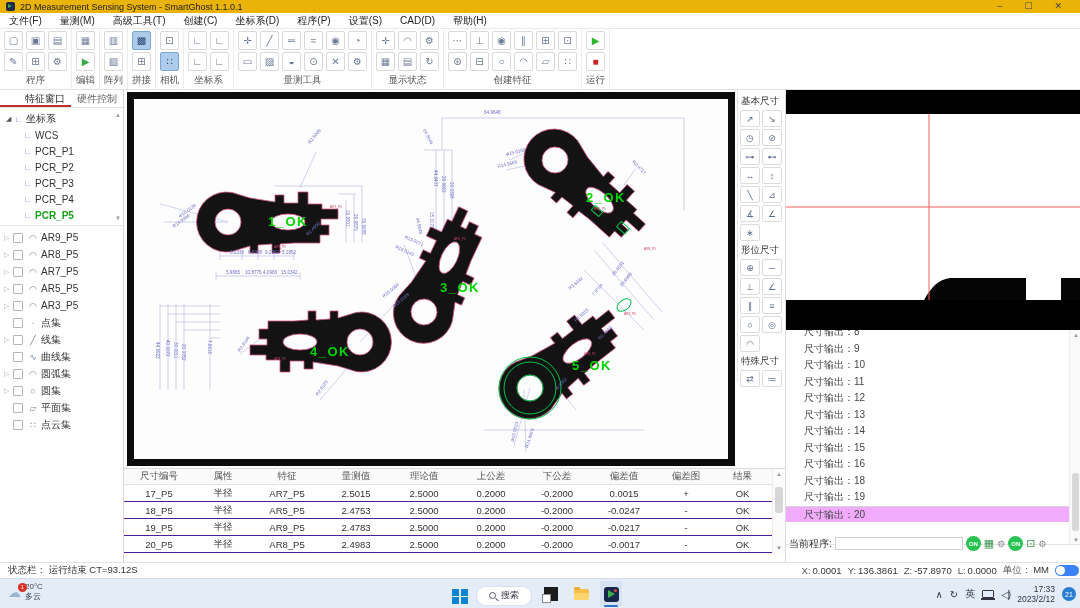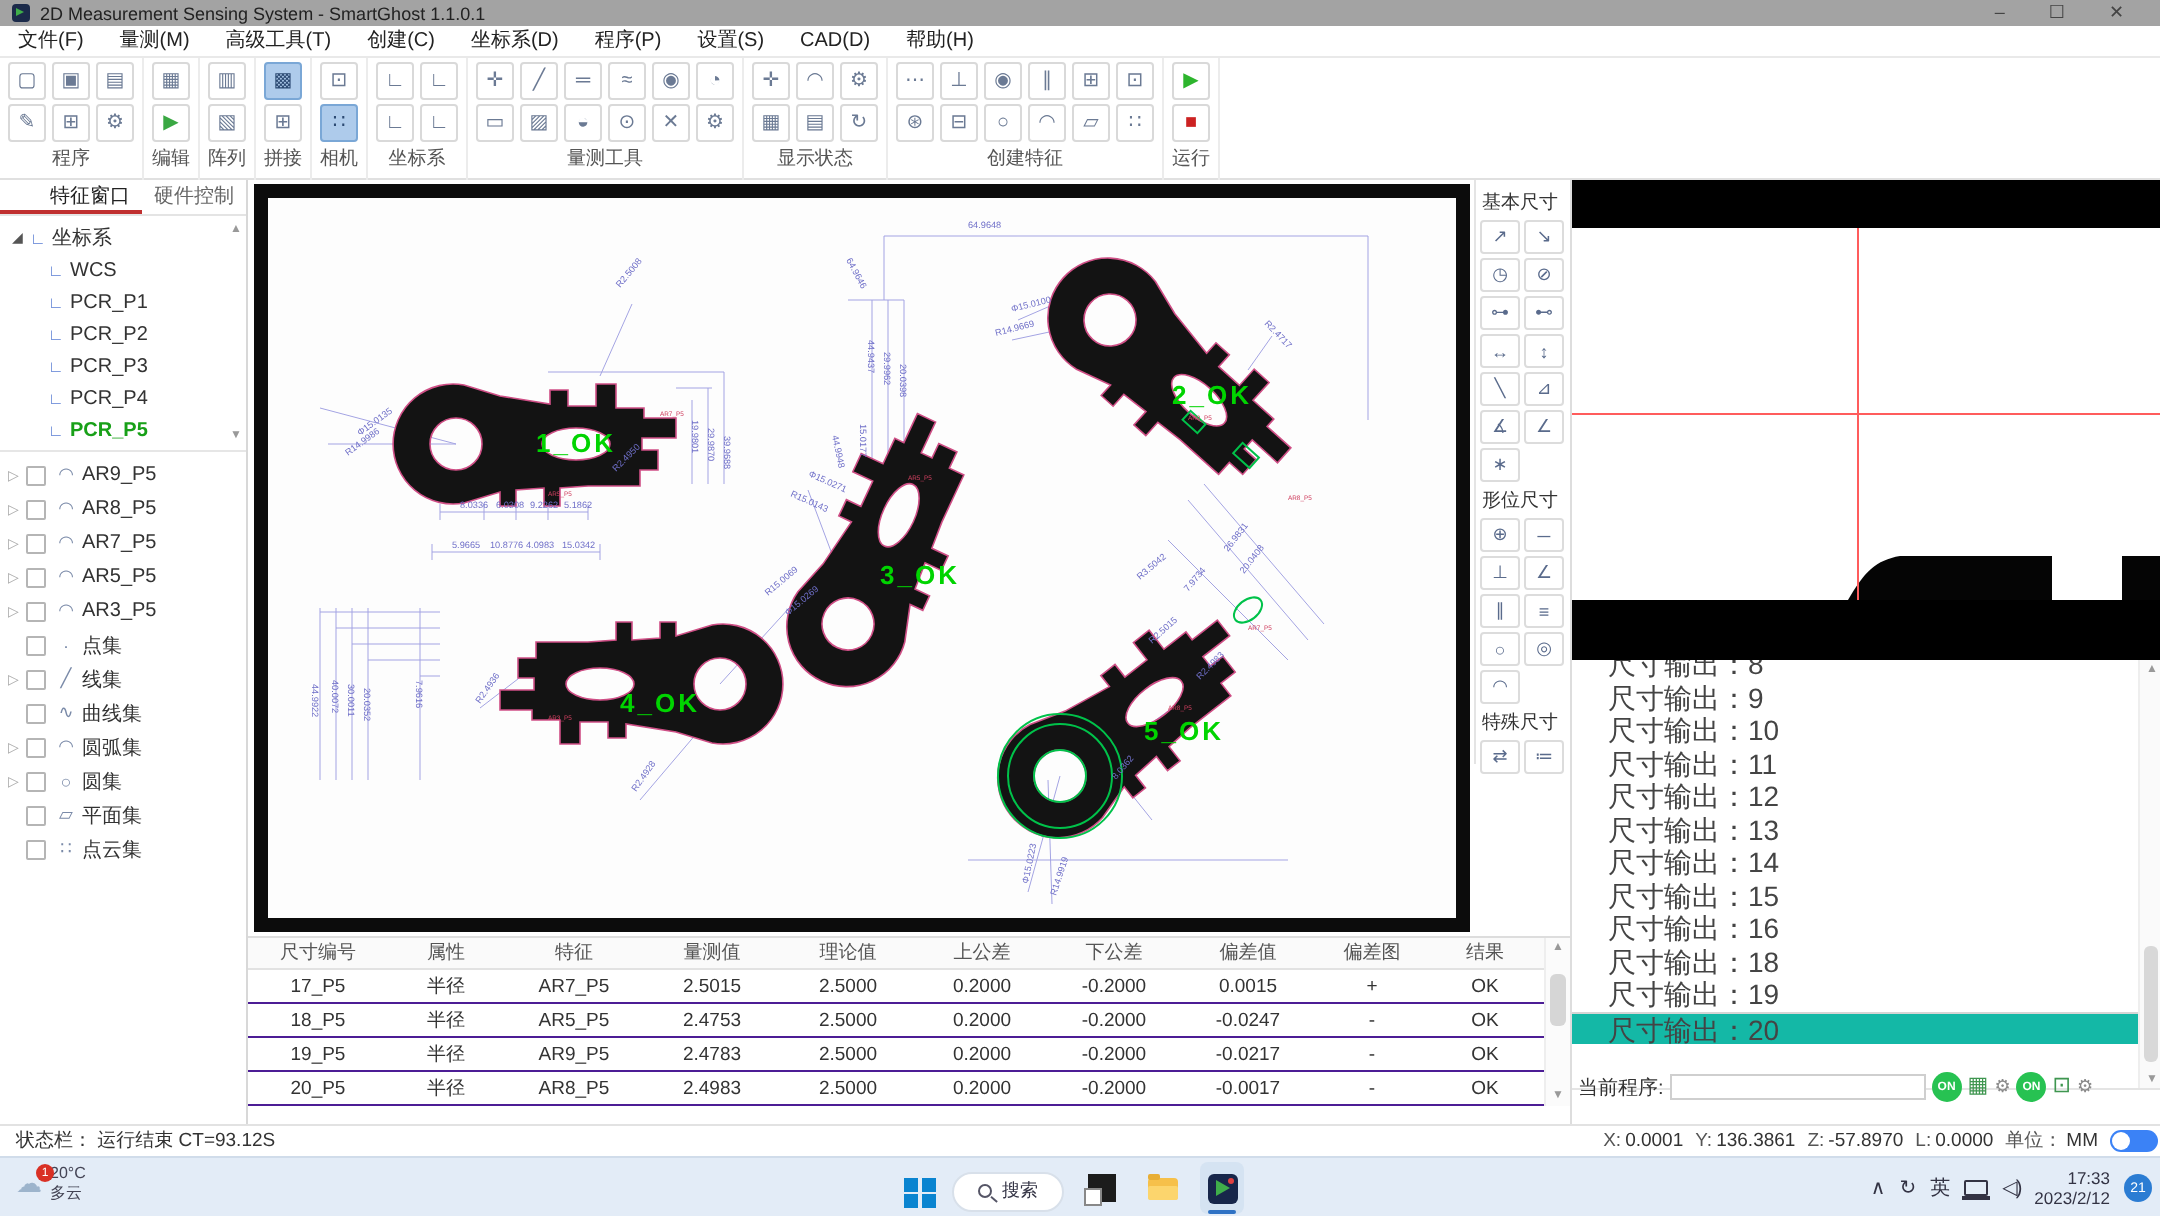--- a/index.html
+++ b/index.html
@@ -1,21 +1,21 @@
 <!DOCTYPE html>
 <html><head>
 <meta charset="utf-8">
 <style>
   * { box-sizing: border-box; margin: 0; padding: 0; }
   html,body { width:1080px; height:608px; overflow:hidden; }
   body { font-family:"Liberation Sans","DejaVu Sans",sans-serif; background:#fff; color:#333; }
   .screen { position:relative; width:1080px; height:608px; background:#fff; }
 
   
-  .titlebar { position:absolute; left:0; top:0; width:1080px; height:13px; background:#a3a3a3; display:flex; align-items:center; padding:0 6px; }
+  .titlebar { position:absolute; left:0; top:0; width:1080px; height:13px; background:#eab308; display:flex; align-items:center; padding:0 6px; }
   .app-ico { width:9px; height:9px; border-radius:2px; background:#1b2a4a; position:relative; margin-right:5px; }
   .app-ico:after { content:""; position:absolute; left:2px; top:2px; border-left:4px solid #3fae4a; border-top:2.5px solid transparent; border-bottom:2.5px solid transparent; }
   .title-text { font-size:9px; color:#222; }
   .win-controls { margin-left:auto; display:flex; gap:22px; padding-right:12px; }
   .win-controls span { font-size:9px; color:#444; line-height:13px; cursor:default; }
 
   
   .menubar { position:absolute; left:0; top:13px; width:1080px; height:16px; display:flex; align-items:center; gap:0; border-bottom:1px solid #e9e9e9; background:#fff; }
   .menu-item { font-size:10px; color:#222; padding:0 9px; line-height:16px; }
 
@@ -63,22 +63,22 @@
   .t-head > div { color:#555; }
   .t-scroll { position:absolute; right:0; top:0; width:13px; height:84px; border-left:1px solid #eee; background:#fbfbfb; }
   .t-scroll .thumb { position:absolute; left:2px; top:18px; width:8px; height:26px; background:#d6d6d6; border-radius:3px; }
   .t-scroll .ar { position:absolute; left:3px; font-size:6px; color:#999; }
 
   
   .right-col { position:absolute; left:785px; top:90px; width:295px; height:472px; background:#fff; border-left:1px solid #ddd; }
   .camera { position:absolute; left:0; top:0; }
   .outlist { position:absolute; left:0; top:240px; width:295px; height:215px; overflow:hidden; border-bottom:1px solid #e4e4e4; }
   .outlist-inner { margin-top:-6px; }
-  .out-row { height:16.5px; line-height:16.5px; padding-left:18px; font-size:14px; color:#444; cursor:pointer; }
-  .out-row.selected { background:#14b8a6; border-top:1px solid #d5d5d5; }
+  .out-row { height:16.5px; line-height:16.5px; padding-left:18px; font-size:10px; color:#444; cursor:pointer; }
+  .out-row.selected { background:#f0abfc; border-top:1px solid #d5d5d5; }
   .ol-scroll { position:absolute; right:0; top:0; width:12px; height:215px; background:#fafafa; border-left:1px solid #eee; }
   .ol-scroll .thumb { position:absolute; left:2px; bottom:14px; width:7px; height:58px; background:#d8d8d8; border-radius:3px; }
   .ol-scroll .ar { position:absolute; left:3px; font-size:6px; color:#999; }
   .prog-row { position:absolute; left:0; top:445px; width:295px; height:17px; display:flex; align-items:center; gap:3px; padding:0 3px; }
   .prog-label { font-size:10px; color:#333; white-space:nowrap; }
   .prog-input { width:128px; height:13px; border:1px solid #cfcfcf; background:#fff; font-size:9px; padding:0 3px; }
   .on-badge { width:15px; height:15px; border-radius:50%; background:#27c252; color:#fff; font-size:6px; font-weight:bold; display:flex; align-items:center; justify-content:center; cursor:pointer; flex:none; }
   .mini-ico { font-size:11px; color:#3f9650; cursor:pointer; line-height:15px; }
   .mini-gear { font-size:9px; color:#8a8a8a; cursor:pointer; }
 

